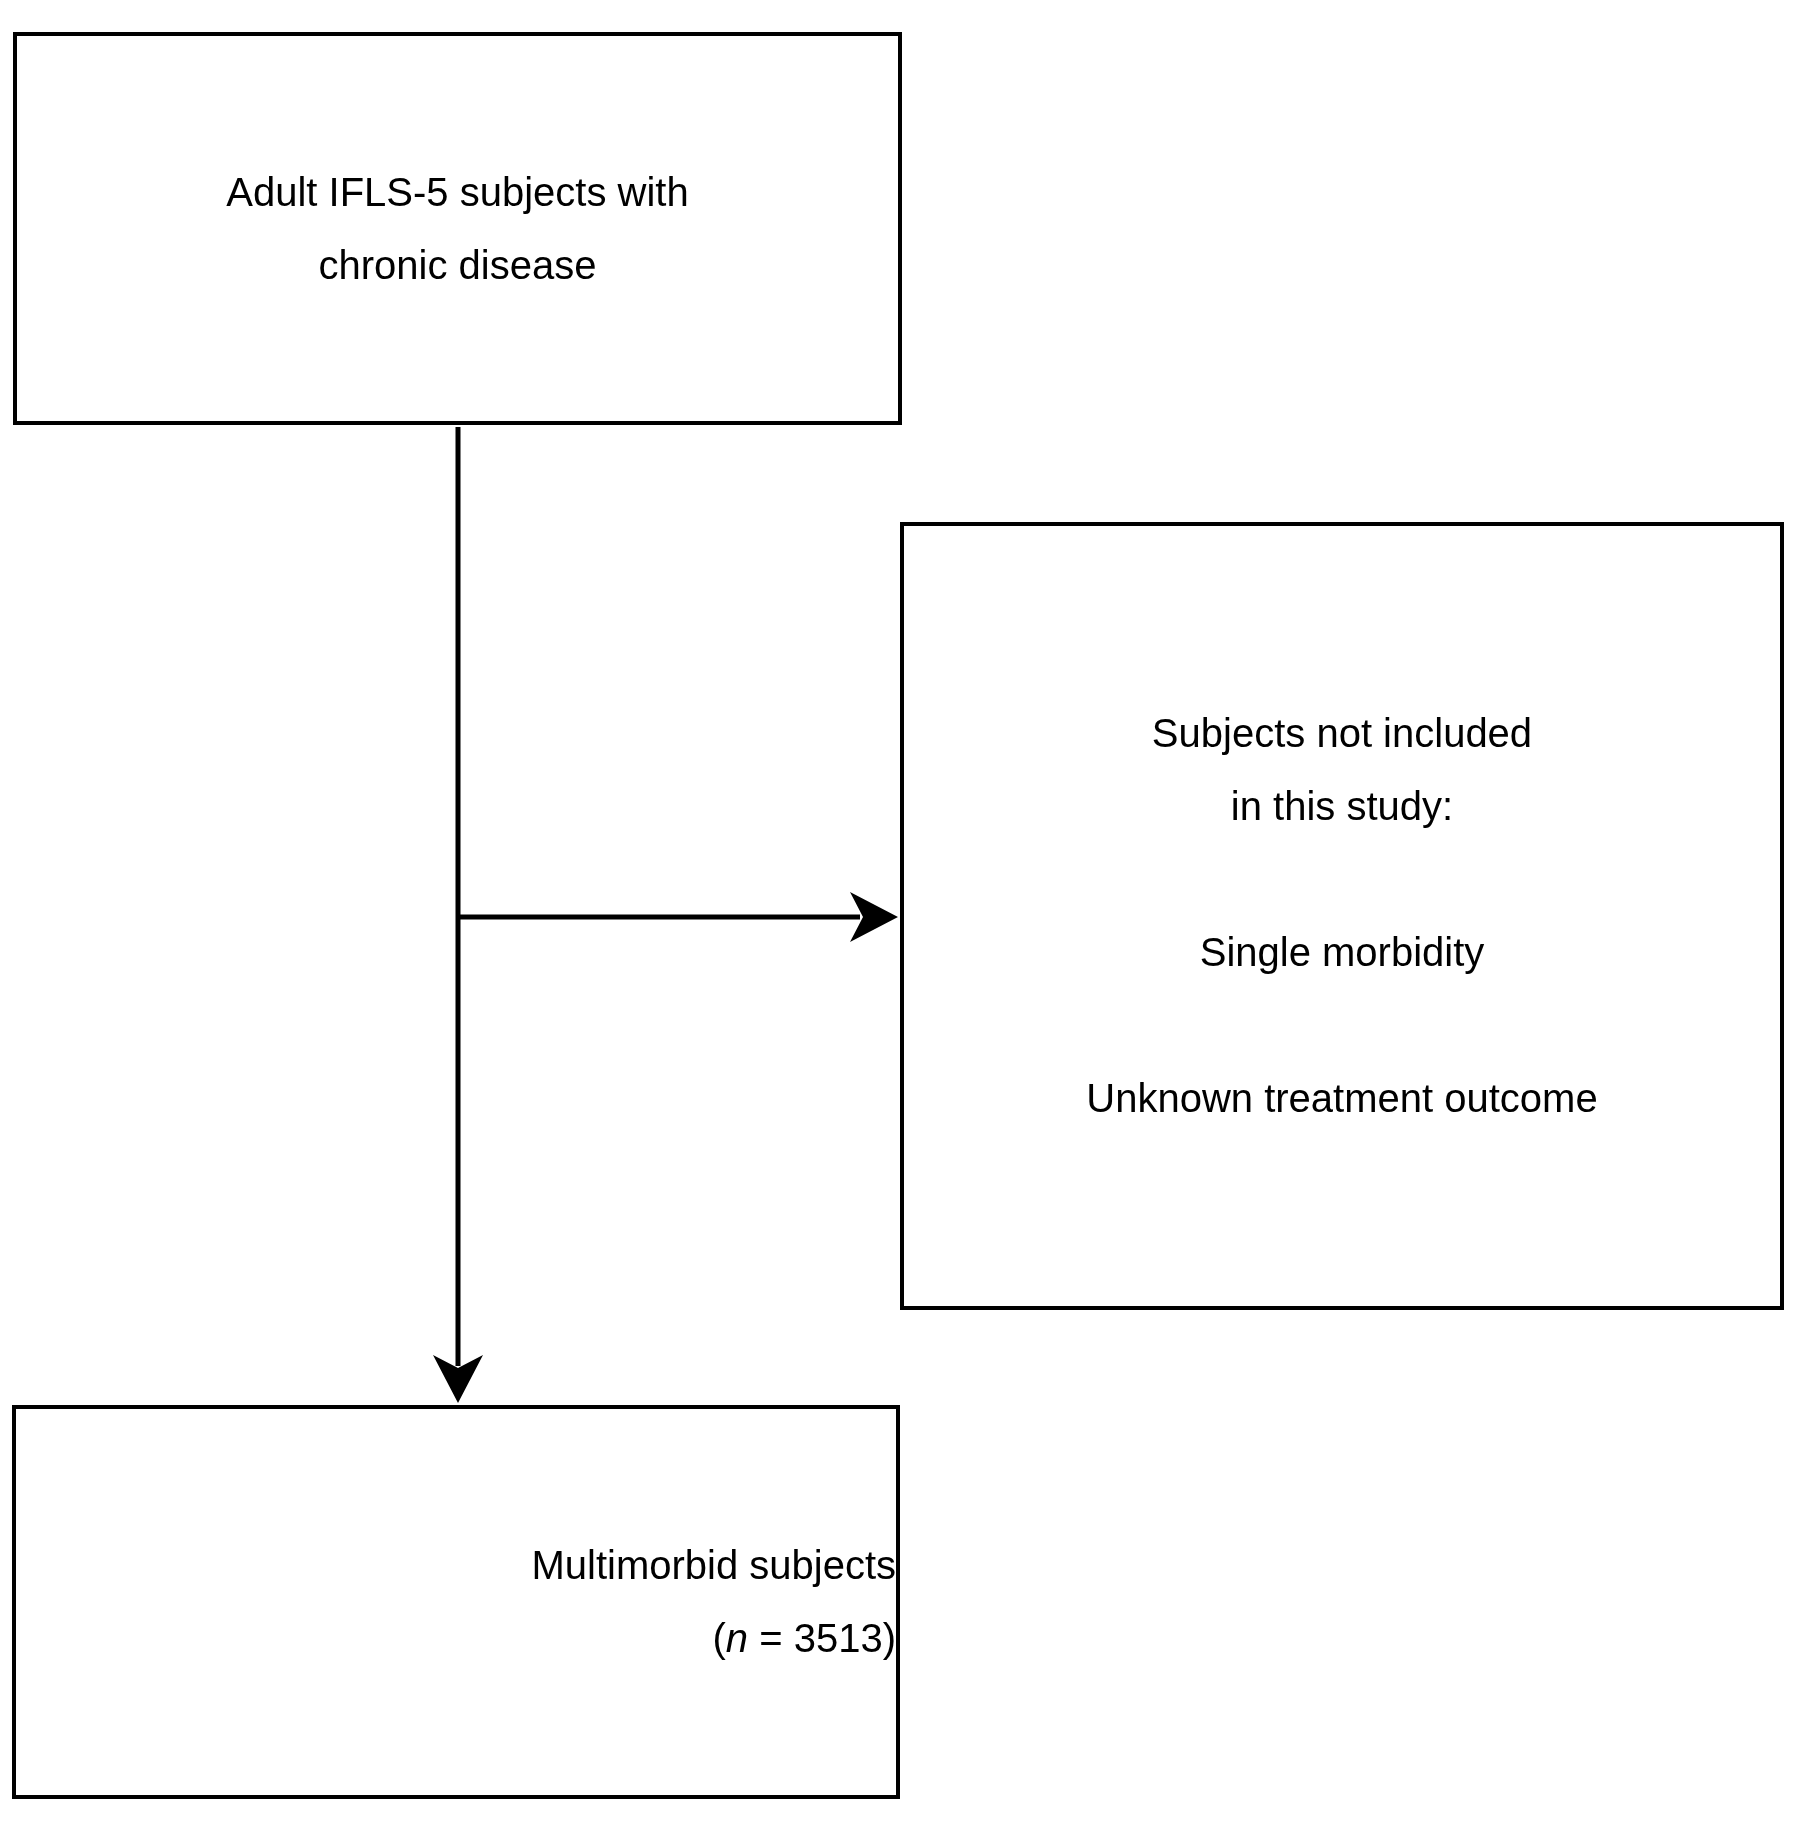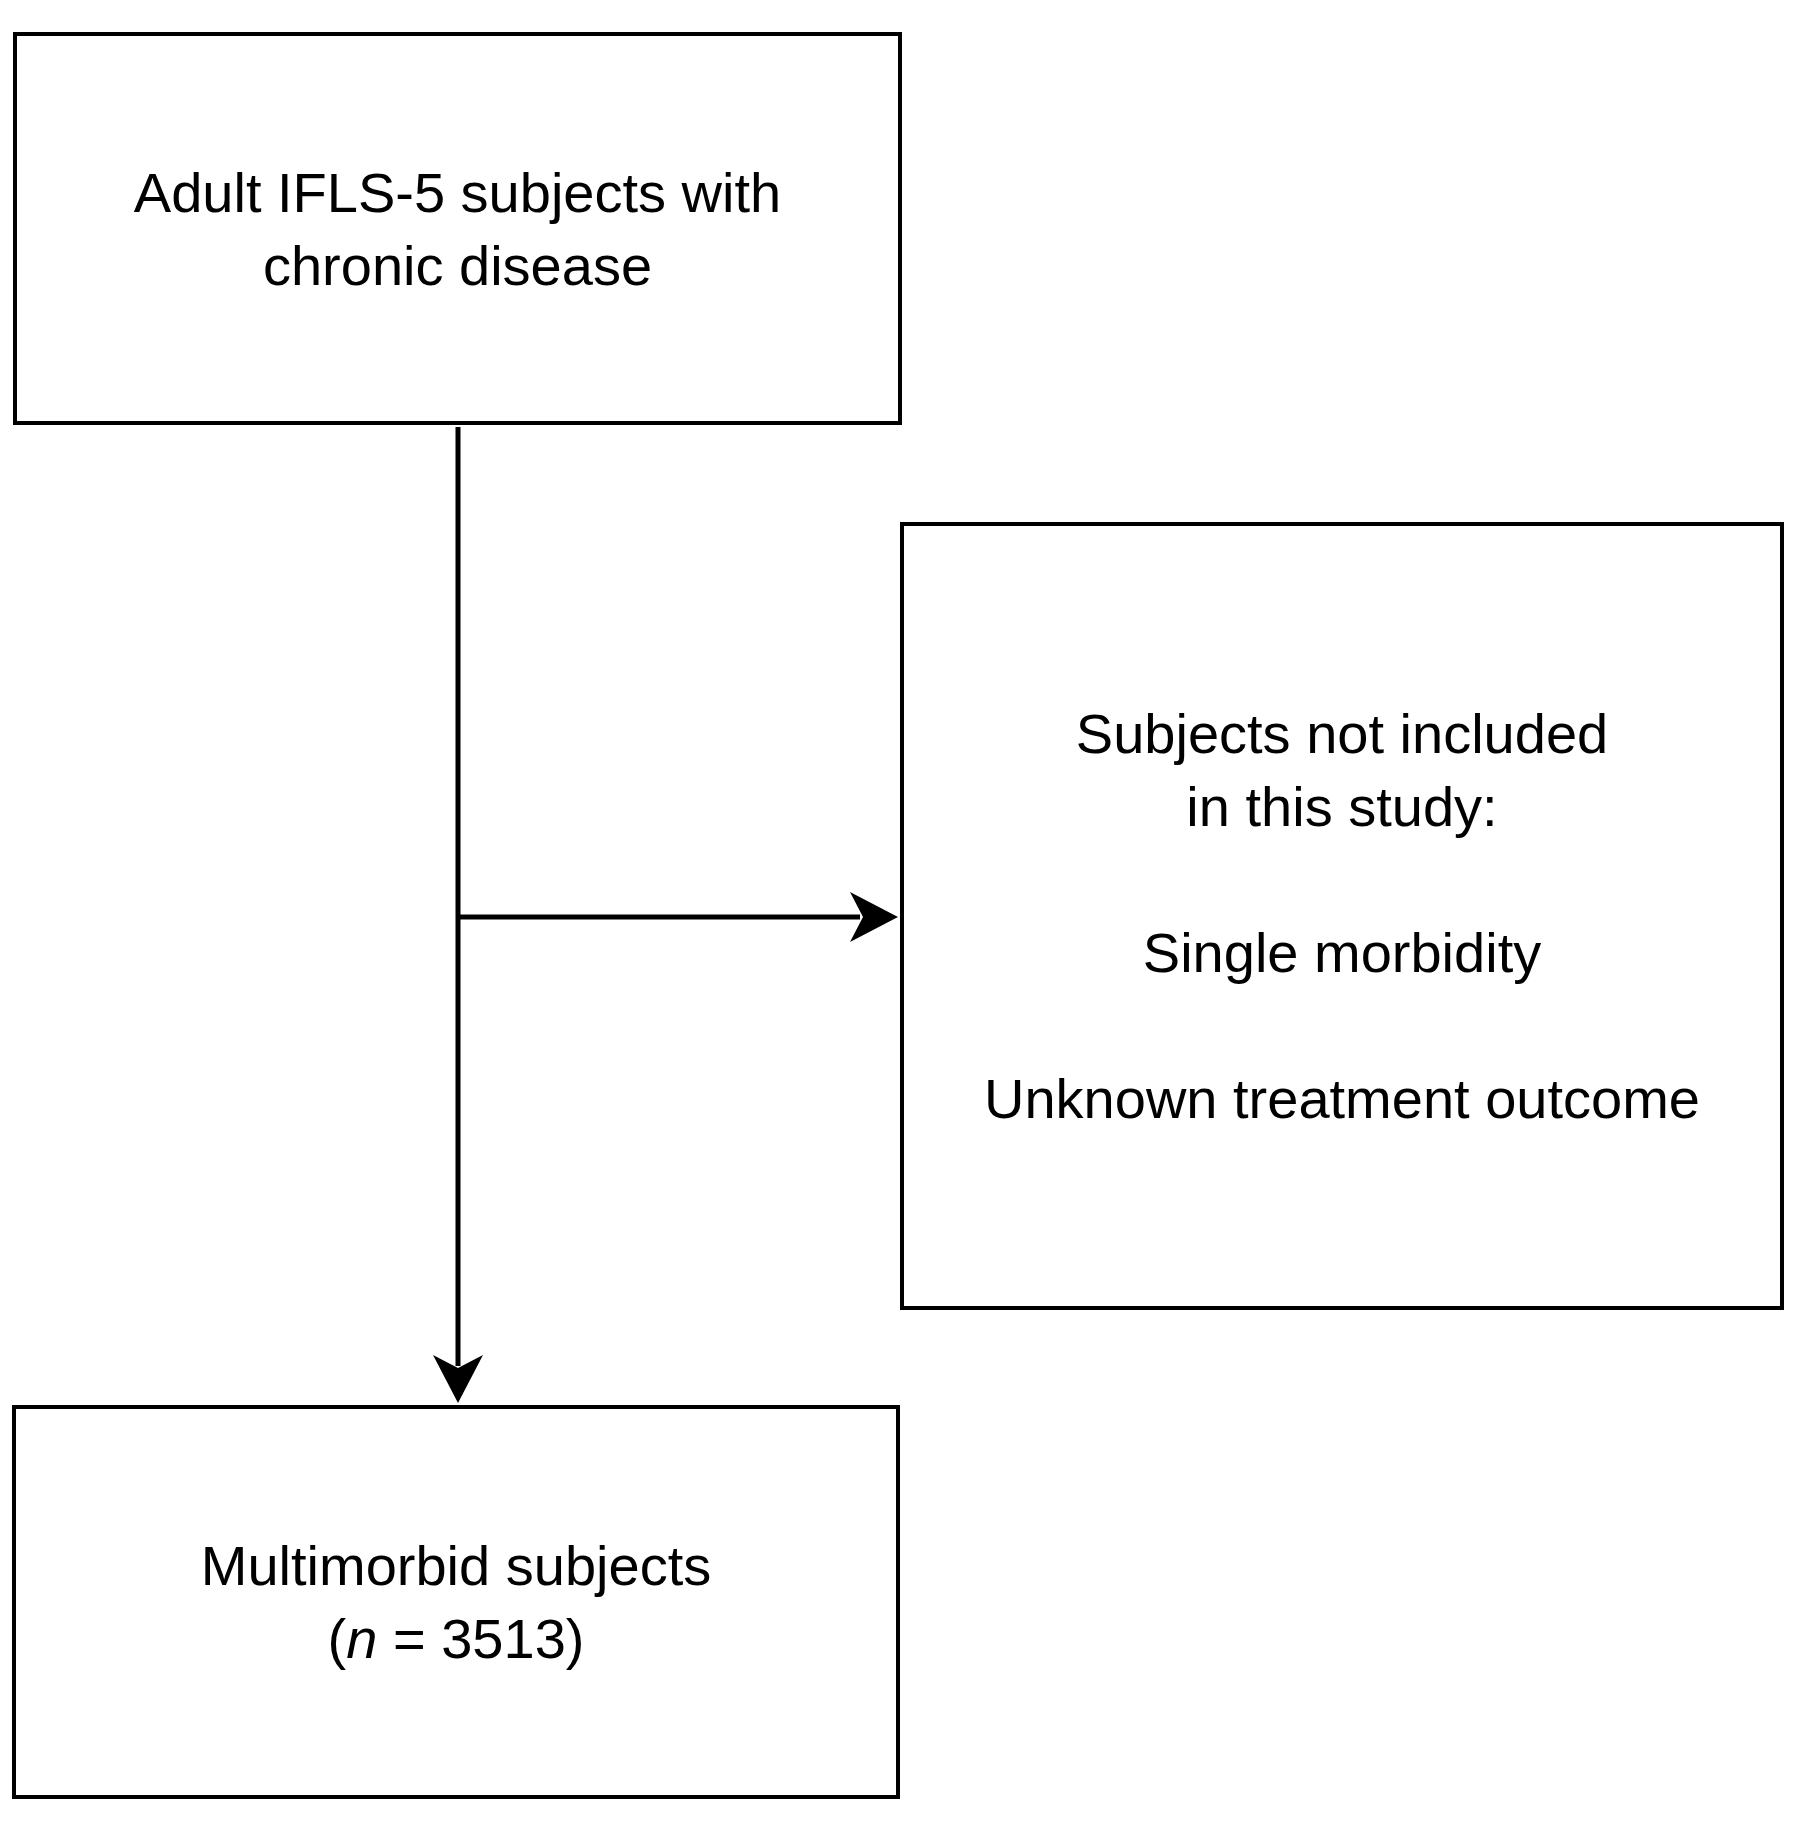--- a/index.html
+++ b/index.html
@@ -21,36 +21,36 @@
     box-sizing: border-box;
     border: 4px solid #000000;
     background: #ffffff;
     display: flex;
     flex-direction: column;
     justify-content: center;
     align-items: center;
     text-align: center;
   }
   .flowbox .line {
-    font-size: 56px;
+    font-size: 40px;
     line-height: 73px;
     white-space: nowrap;
   }
   .flowbox .line.bold {
     font-weight: 400;
   }
   .spacer-line {
     height: 73px;
   }
   .nvar {
     font-style: italic;
   }
   #box-population { left: 13px;  top: 32px;   width: 889px; height: 393px; }
   #box-excluded   { left: 900px; top: 522px;  width: 884px; height: 788px; }
-  #box-included   { left: 12px;  top: 1405px; width: 888px; height: 394px; }
+  #box-included   { left: 12px;  top: 1405px; width: 888px; height: 394px; align-items: flex-end; }
   .arrow-layer {
     position: absolute;
     left: 0;
     top: 0;
     width: 1803px;
     height: 1821px;
     pointer-events: none;
   }
 </style>
 </head>

